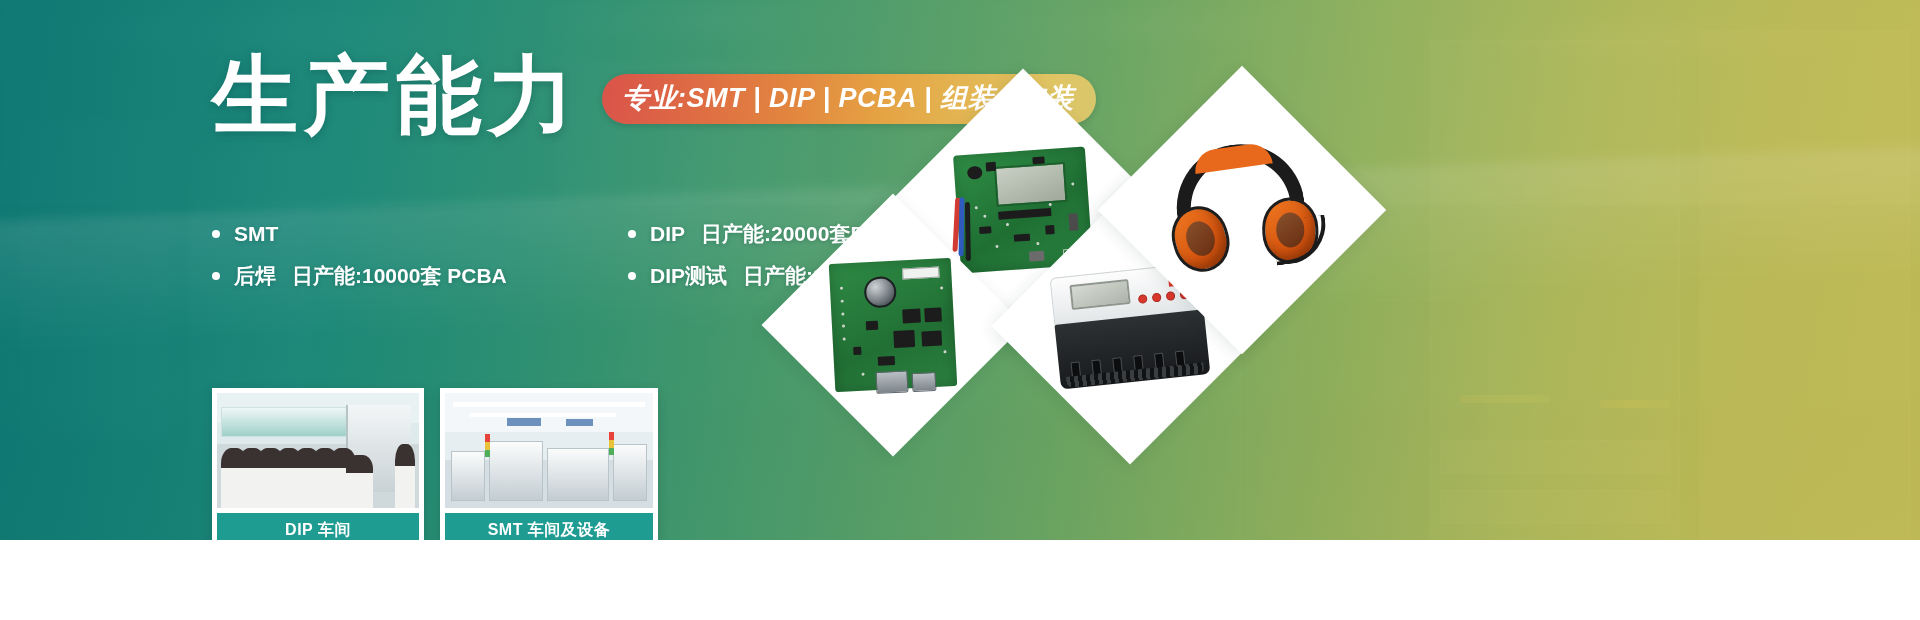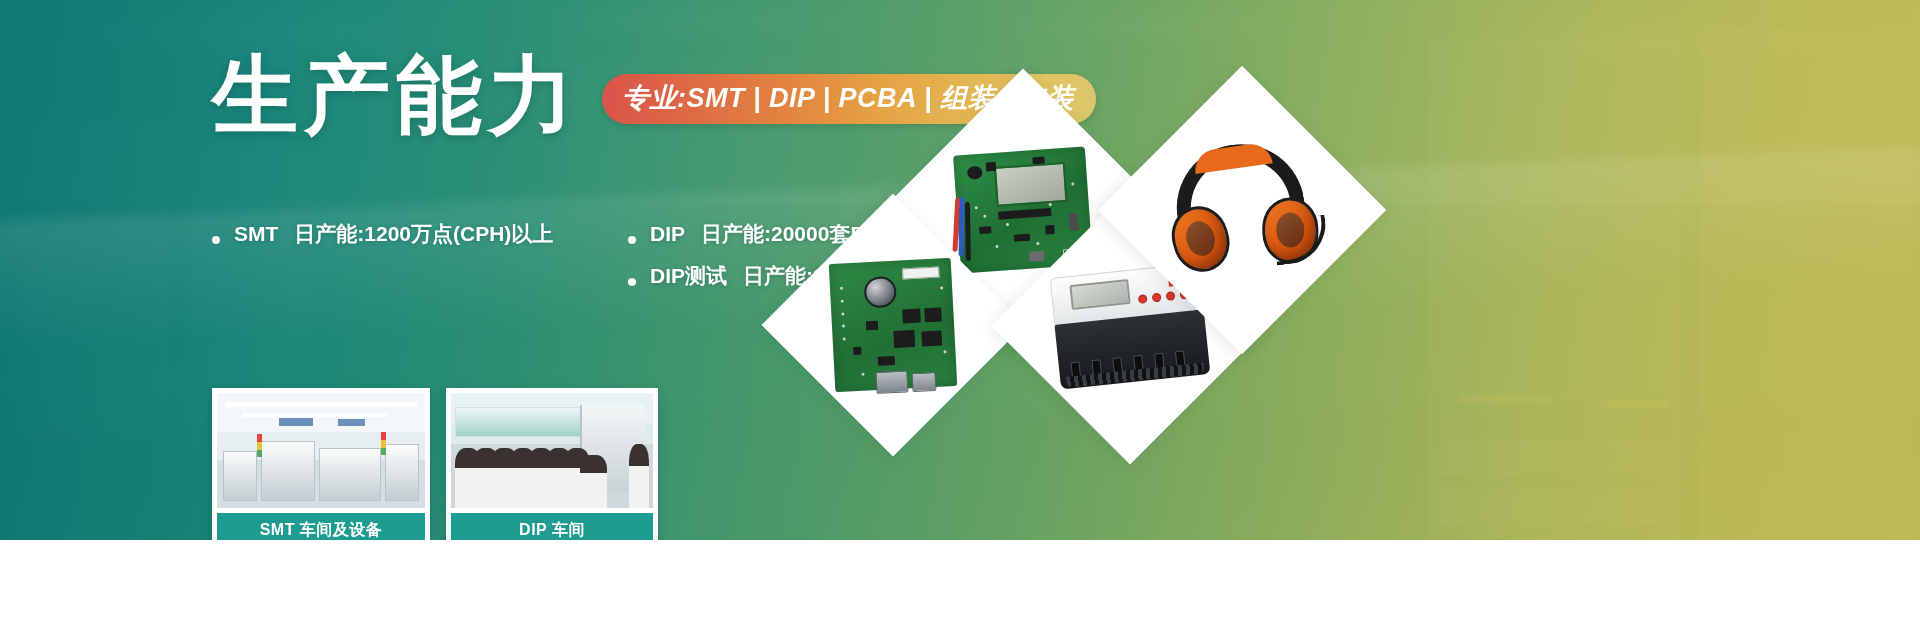--- a/index.html
+++ b/index.html
@@ -147,21 +147,21 @@
   .bullets {
     position: absolute;
     top: 223px;
     display: flex;
   }
   .bullet-col { display: flex; flex-direction: column; }
   .bullet-col.col-a { width: 300px; }
 
   .bullet-item {
     display: flex;
-    align-items: flex-end;
+    align-items: center;
     color: #ffffff;
     font-size: 21px;
     font-weight: bold;
     line-height: 1;
     margin-bottom: 21px;
     white-space: nowrap;
     text-shadow: 0 1px 4px rgba(0,60,60,0.30);
   }
 
   .dot {
@@ -496,75 +496,79 @@
     <div class="title-side">
       <div class="badge">专业:SMT | DIP | PCBA | 组装 | 包装</div>
     </div>
   </div>
 
   <div class="bullets" style="left:212px;">
     <div class="bullet-col col-a">
       <div class="bullet-item">
         <span class="dot"></span>
         <span class="bullet-name">SMT</span>
-        <span>日产能:1200万点(CPH)以上</span>
+      </div>
+      <div class="bullet-item">
+        <span class="dot"></span>
+        <span class="bullet-name">后焊</span>
+        <span>日产能:10000套 PCBA</span>
       </div>
     </div>
   </div>
 
   <div class="bullets" style="left:628px;">
     <div class="bullet-col">
       <div class="bullet-item">
         <span class="dot"></span>
         <span class="bullet-name">DIP</span>
         <span>日产能:20000套PCBA</span>
       </div>
       <div class="bullet-item">
         <span class="dot"></span>
         <span class="bullet-name">DIP测试</span>
         <span>日产能:10000套PCBA</span>
       </div>
     </div>
   </div>
 
   <div class="cards">
-
-    <div class="card wide">
-      <div class="card-photo">
-        <div class="photo-smt"></div>
-        <div class="smt-ceil" style="top:8%;"></div>
-        <div class="smt-ceil" style="top:17%; left:12%; width:70%;"></div>
-        <div class="smt-panel" style="left:30%; top:22%; width:16%; height:7%;"></div>
-        <div class="smt-panel" style="left:58%; top:23%; width:13%; height:6%;"></div>
-        <div class="smt-machine" style="left:3%;  width:16%; height:44%;"></div>
-        <div class="smt-machine" style="left:21%; width:26%; height:52%;"></div>
-        <div class="smt-machine" style="left:49%; width:30%; height:46%;"></div>
-        <div class="smt-machine" style="left:81%; width:16%; height:50%;"></div>
-        <div class="smt-tower" style="left:19%; top:36%; height:20%;"></div>
-        <div class="smt-tower" style="left:79%; top:34%; height:20%;"></div>
-      </div>
-      <div class="card-caption">SMT 车间及设备</div>
-    </div>
 
     <div class="card">
       <div class="card-photo">
         <div class="photo-dip"></div>
         <div class="dip-rail"></div>
         <div class="dip-machine"></div>
         <div class="worker" style="left:2%;"></div>
         <div class="worker" style="left:11%;"></div>
         <div class="worker" style="left:20%;"></div>
         <div class="worker" style="left:29%;"></div>
         <div class="worker" style="left:38%;"></div>
         <div class="worker" style="left:47%;"></div>
         <div class="worker" style="left:56%;"></div>
         <div class="worker" style="left:64%; height:46%;"></div>
         <div class="worker" style="left:88%; height:56%; width:10%;"></div>
       </div>
       <div class="card-caption">DIP 车间</div>
+    </div>
+
+    <div class="card wide">
+      <div class="card-photo">
+        <div class="photo-smt"></div>
+        <div class="smt-ceil" style="top:8%;"></div>
+        <div class="smt-ceil" style="top:17%; left:12%; width:70%;"></div>
+        <div class="smt-panel" style="left:30%; top:22%; width:16%; height:7%;"></div>
+        <div class="smt-panel" style="left:58%; top:23%; width:13%; height:6%;"></div>
+        <div class="smt-machine" style="left:3%;  width:16%; height:44%;"></div>
+        <div class="smt-machine" style="left:21%; width:26%; height:52%;"></div>
+        <div class="smt-machine" style="left:49%; width:30%; height:46%;"></div>
+        <div class="smt-machine" style="left:81%; width:16%; height:50%;"></div>
+        <div class="smt-tower" style="left:19%; top:36%; height:20%;"></div>
+        <div class="smt-tower" style="left:79%; top:34%; height:20%;"></div>
+      </div>
+      <div class="card-caption">SMT 车间及设备</div>
     </div>
 
   </div>
 
   <div class="diamond" style="left:923px; top:110px; width:200px; height:200px;">
     <div class="diamond-inner">
       <div class="pcb-lcd">
         <div class="lcd"></div>
         <div class="chip" style="left:31%; top:50%; width:40%; height:7%;"></div>
         <div class="chip" style="left:10%; top:10%; width:11%; height:11%; border-radius:50%;"></div>

